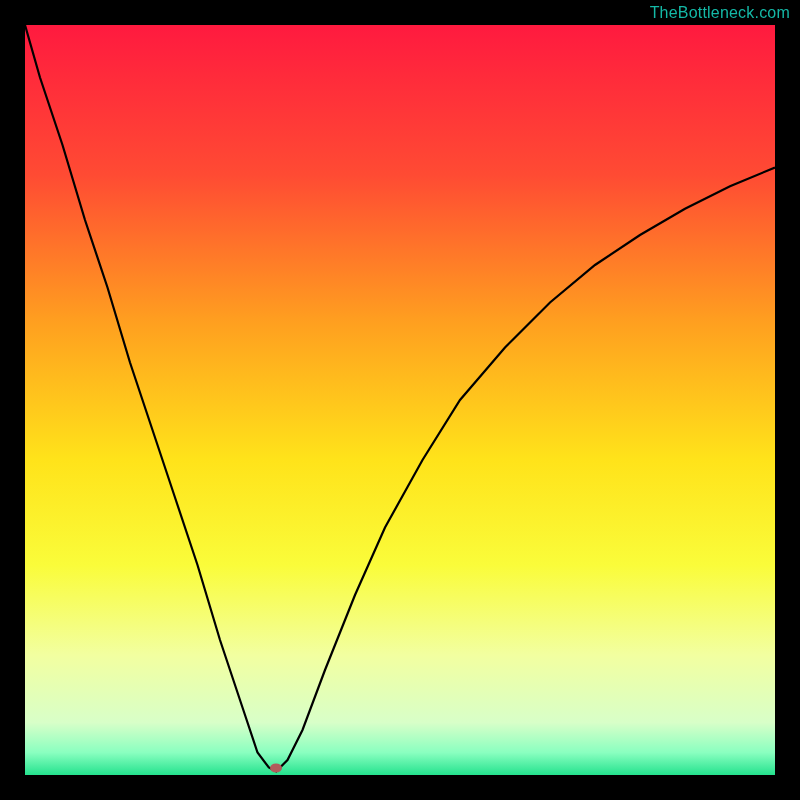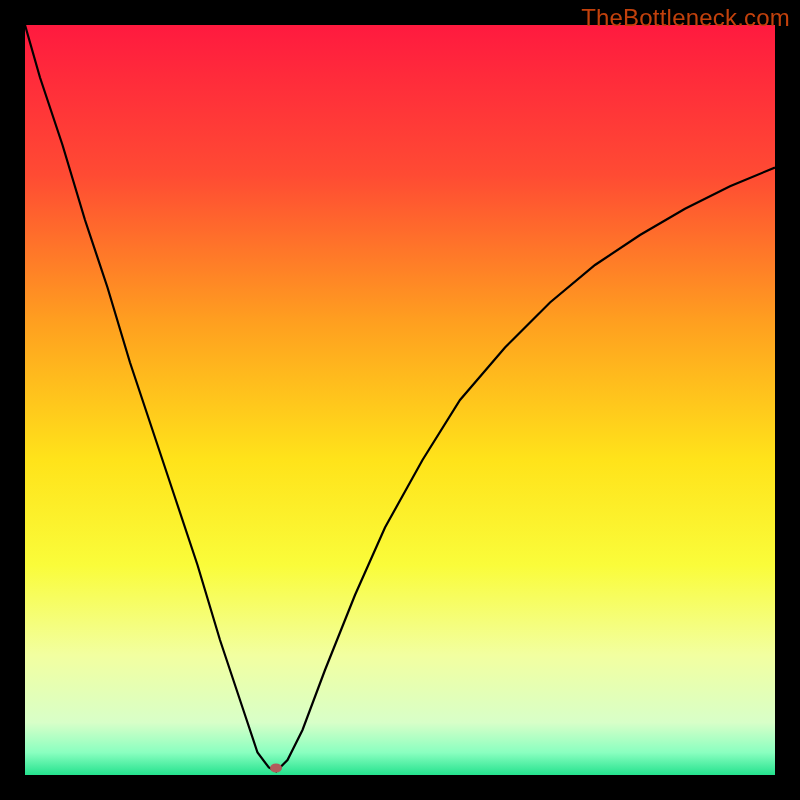--- a/index.html
+++ b/index.html
@@ -22,22 +22,22 @@
     left: 25px;
     top: 25px;
     width: 750px;
     height: 750px;
     
   }
   .watermark {
     position: absolute;
     top: 4px;
     right: 10px;
-    color: #c2410c;
-    font-size: 24px;
+    color: #14b8a6;
+    font-size: 16px;
     font-weight: 400;
     letter-spacing: 0.2px;
   }
   .curve {
     position: absolute;
     left: 25px;
     top: 25px;
     width: 750px;
     height: 750px;
     pointer-events: none;

